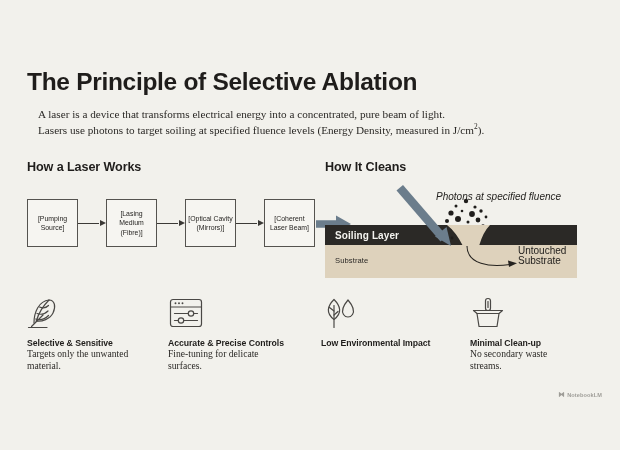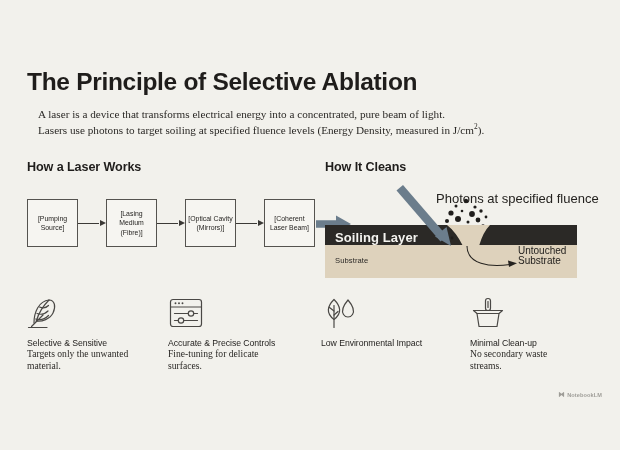--- a/index.html
+++ b/index.html
@@ -111,44 +111,45 @@
   .clean { position: absolute; left: 325px; top: 180px; width: 270px; height: 98px; }
   .soil-layer {
     position: absolute;
     left: 0; top: 45px;
     width: 252px; height: 20px;
     background: #2b2926;
   }
   .soil-label {
     position: absolute;
     left: 10px; top: 50px;
-    font-size: 13px;
+    font-size: 10px;
     font-weight: 600;
     color: #f4f3ef;
     letter-spacing: 0.1px;
   }
   .substrate {
     position: absolute;
     left: 0; top: 65px;
     width: 252px; height: 33px;
     background: #ded2bc;
   }
   .substrate-label {
     position: absolute;
     left: 10px; top: 76px;
     font-size: 7.6px;
     color: #2b2926;
     letter-spacing: 0.1px;
   }
   .photon-label {
     position: absolute;
     left: 111px; top: 11px;
-    font-size: 13px;
+    font-size: 10px;
     color: #24221f;
     white-space: nowrap;
+    font-style: italic;
   }
   .untouched-label {
     position: absolute;
     left: 193px; top: 66px;
     font-size: 10px;
     line-height: 9.6px;
     color: #24221f;
   }
   .clean-svg {
     position: absolute;
@@ -160,21 +161,21 @@
   
   .feature { position: absolute; width: 140px; }
   #feature-0 { left: 27px;  top: 296px; }
   #feature-1 { left: 168px; top: 296px; }
   #feature-2 { left: 321px; top: 296px; }
   #feature-3 { left: 470px; top: 296px; }
   .feat-icon { height: 36px; }
   .feat-title {
     margin-top: 6px;
     font-size: 8.7px;
-    font-weight: 400;
+    font-weight: 700;
     color: #1f1d1b;
     letter-spacing: -0.05px;
     white-space: nowrap;
   }
   .feat-desc {
     font-family: "Liberation Serif", serif;
     font-size: 9.6px;
     line-height: 12.2px;
     color: #2b2926;
   }

